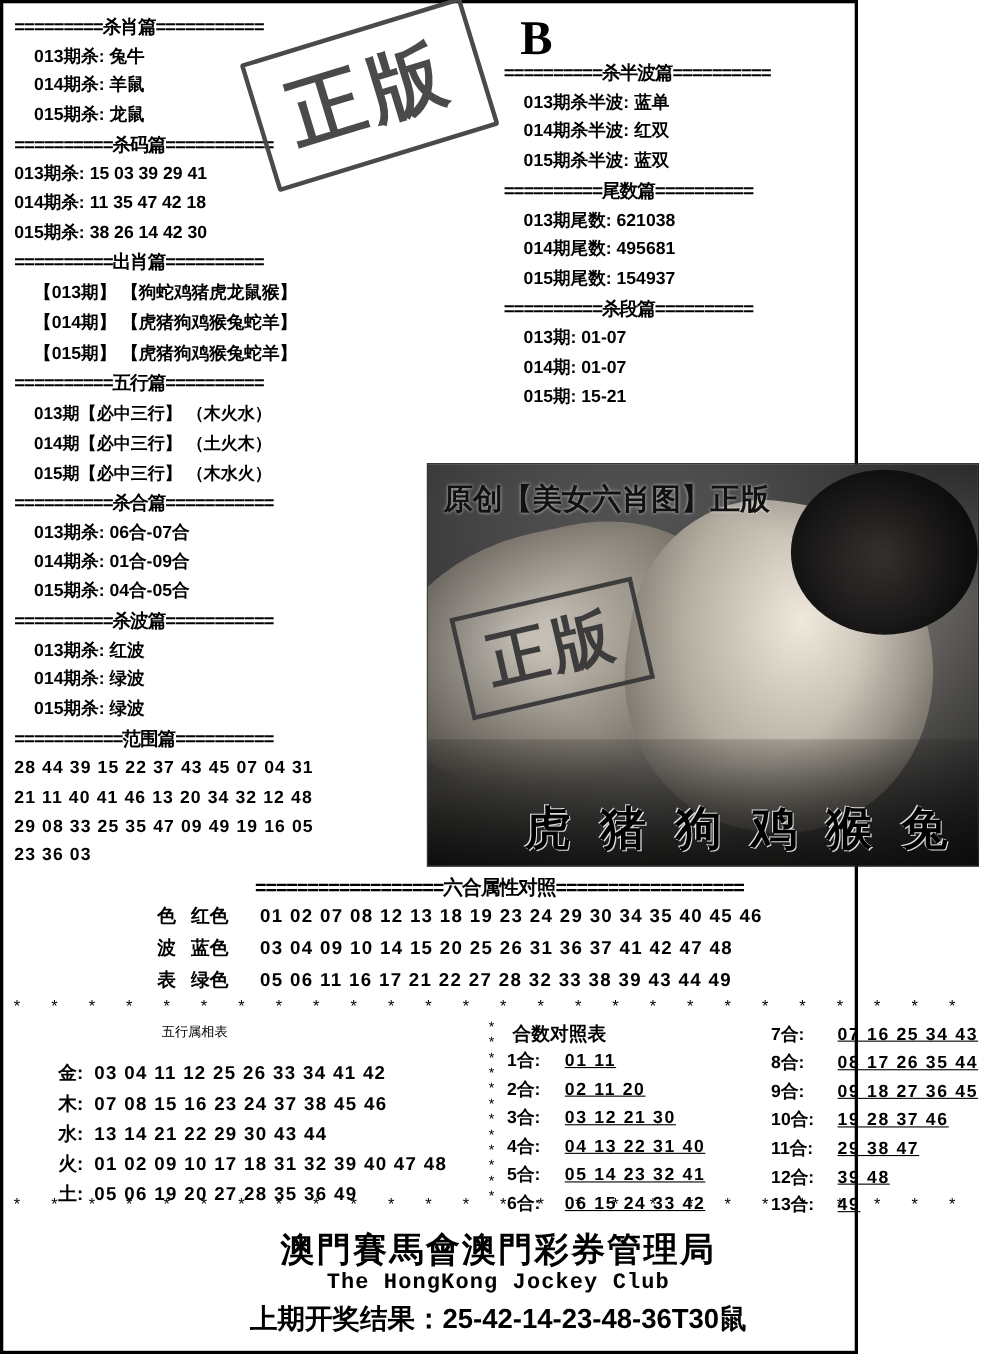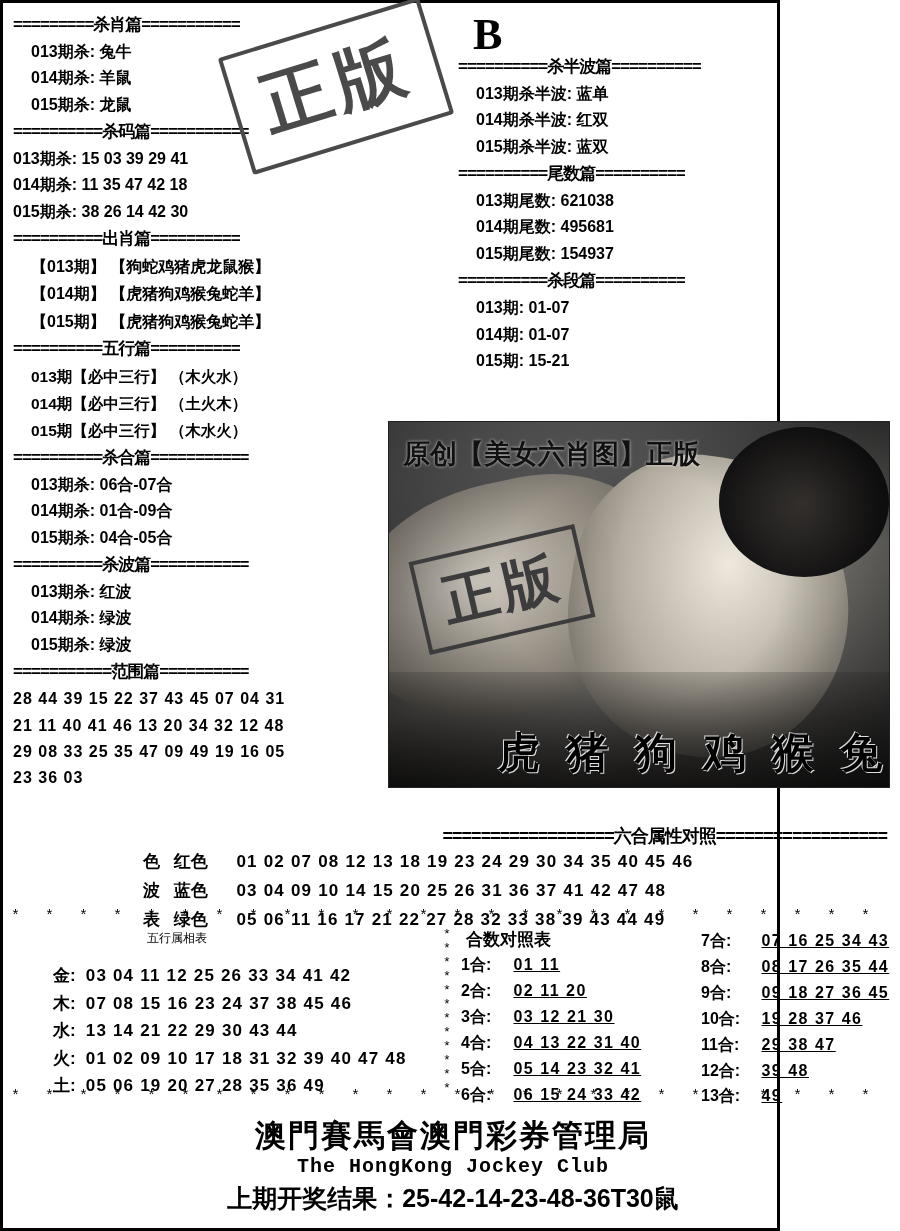--- a/index.html
+++ b/index.html
@@ -145,21 +145,21 @@
     background: radial-gradient(ellipse at 50% 45%, rgba(0,0,0,0) 40%, rgba(0,0,0,.55) 100%);
   }
   .photo .toptext {
     position: absolute; left: 14px; top: 14px;
     font-size: 27px; font-weight: bold; color: #111;
     text-shadow: 0 0 3px rgba(255,255,255,.75);
     white-space: nowrap;
     font-family: "Liberation Serif", serif;
   }
   .photo .bottext {
-    position: absolute; left: 109px; bottom: 6px;
+    position: absolute; left: 88px; bottom: 6px;
     font-size: 42px; font-weight: bold; color: #000;
     letter-spacing: 8px;
     white-space: nowrap;
     text-shadow: 1px 1px 0 #ddd, -1px -1px 0 #ddd;
     font-family: "Liberation Serif", serif;
   }
   .photo .stamp2 {
     position: absolute; left: 28px; top: 120px;
     width: 170px; height: 95px; transform: rotate(-13deg);
   }
@@ -170,26 +170,25 @@
     font-family: "Liberation Serif", serif;
   }
   
   .attr-wrap {
     position: absolute;
     left: 18px;
     top: 792px;
     width: 866px;
   }
   .attr-head {
-    text-align: right;
+    text-align: center;
     font-size: 18px;
     font-weight: bold;
     white-space: nowrap;
     letter-spacing: -1px;
-    margin-top: 29px;
   }
   .attr-row {
     font-size: 17px;
     line-height: 1.7;
     font-weight: bold;
     white-space: nowrap;
     padding-left: 122px;
   }
   .attr-row .k1 { display:inline-block; width: 26px; }
   .attr-row .k2 { display:inline-block; width: 58px; }

